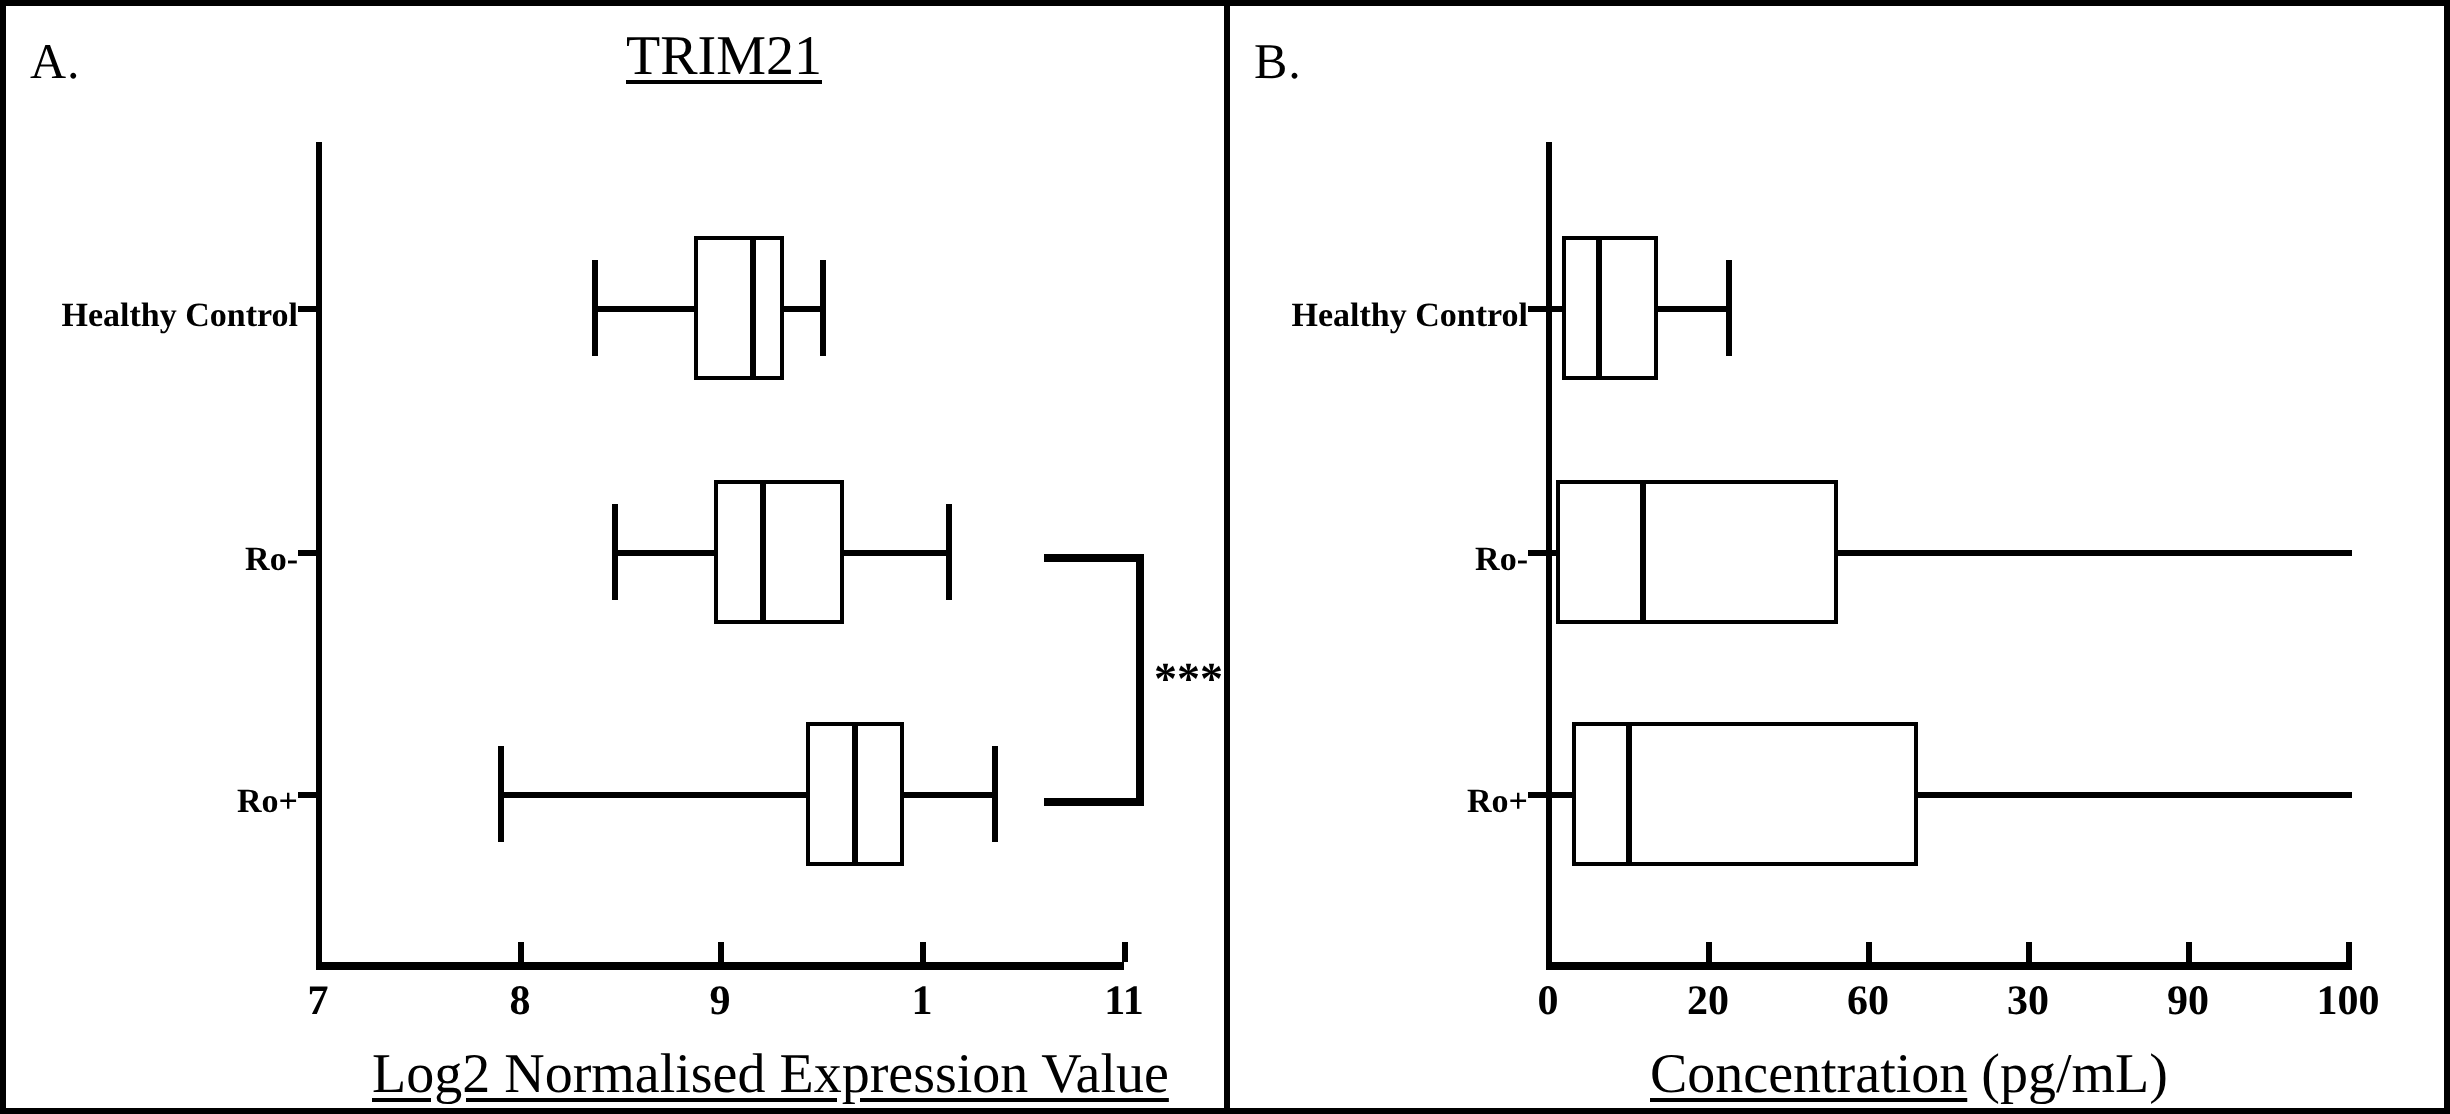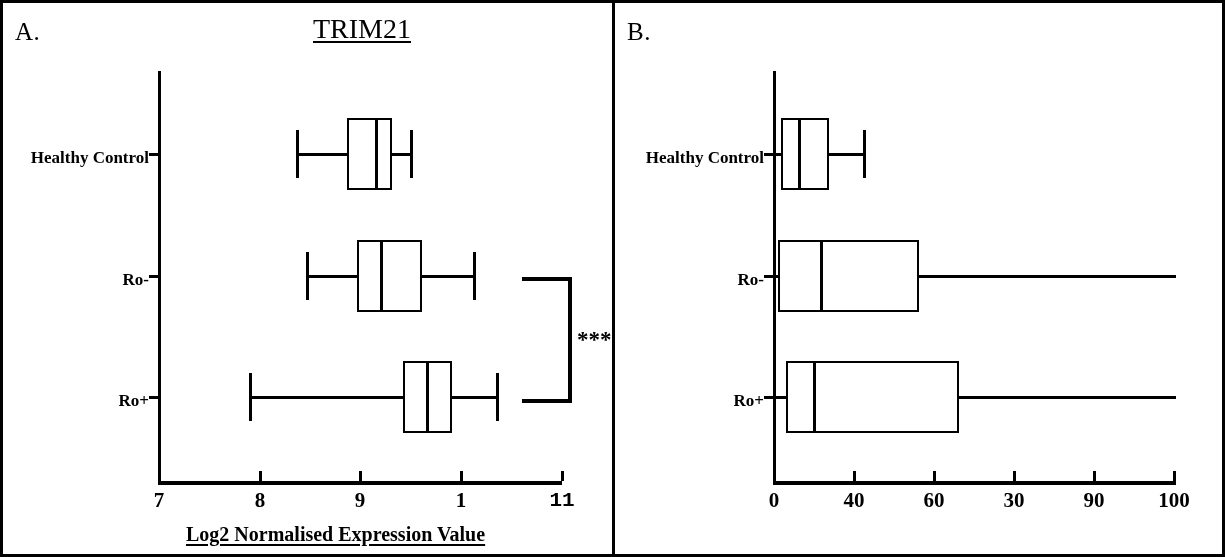--- a/index.html
+++ b/index.html
@@ -15,21 +15,21 @@
   #titleA{left:310px;}
 
   .axis-v{position:absolute;width:3px;background:#000;}
   .axis-h{position:absolute;height:4px;background:#000;}
   .tick-v{position:absolute;width:3px;height:10px;background:#000;}
   .tick-h{position:absolute;width:3px;height:11px;background:#000;}
 
   .xtick-label{position:absolute;font-size:21px;font-weight:bold;line-height:1;text-align:center;width:60px;}
   .cat-label{position:absolute;font-size:17px;font-weight:bold;line-height:1;text-align:right;white-space:nowrap;}
 
-  .axis-title{position:absolute;font-size:20px;line-height:1;white-space:nowrap;font-weight:bold;}
+  .axis-title{position:absolute;font-size:28px;line-height:1;white-space:nowrap;}
   .axis-title .ul{text-decoration:underline;text-underline-offset:3px;}
 
   
   .bp-box{position:absolute;border:2.5px solid #000;background:transparent;box-sizing:border-box;}
   .bp-median{position:absolute;width:2.5px;background:#000;}
   .bp-wline{position:absolute;height:2.5px;background:#000;}
   .bp-cap{position:absolute;width:2.5px;background:#000;}
 
   
   #sigbracket{position:absolute;}
@@ -61,21 +61,21 @@
     <div class="tick-v" style="left:155px;top:468px;"></div>
     <div class="tick-v" style="left:256px;top:468px;"></div>
     <div class="tick-v" style="left:356px;top:468px;"></div>
     <div class="tick-v" style="left:457px;top:468px;"></div>
     <div class="tick-v" style="left:558px;top:468px;"></div>
 
     <div class="xtick-label" style="left:126px;top:487px;">7</div>
     <div class="xtick-label" style="left:227px;top:487px;">8</div>
     <div class="xtick-label" style="left:327px;top:487px;">9</div>
     <div class="xtick-label" style="left:428px;top:487px;">1</div>
-    <div class="xtick-label" style="left:529px;top:487px;font-family:Liberation Mono, monospace;">11</div>
+    <div class="xtick-label" style="left:529px;top:487px;">11</div>
 
     <div class="axis-title" style="left:183px;top:521px;">
       <span class="ul">Log2 Normalised Expression Value</span><span></span>
     </div>
 
     <div>
       <div class="bp-wline" style="left:293px;top:150px;width:52px;"></div>
       <div class="bp-cap" style="left:293px;top:127px;height:48px;"></div>
       <div class="bp-wline" style="left:388px;top:150px;width:21px;"></div>
       <div class="bp-cap" style="left:407px;top:127px;height:48px;"></div>
@@ -125,26 +125,29 @@
     <div class="cat-label" style="left:3px;width:146px;top:389px;">Ro+</div>
 
     <div class="tick-v" style="left:158px;top:468px;"></div>
     <div class="tick-v" style="left:238px;top:468px;"></div>
     <div class="tick-v" style="left:318px;top:468px;"></div>
     <div class="tick-v" style="left:398px;top:468px;"></div>
     <div class="tick-v" style="left:478px;top:468px;"></div>
     <div class="tick-v" style="left:558px;top:468px;"></div>
 
     <div class="xtick-label" style="left:129px;top:487px;">0</div>
-    <div class="xtick-label" style="left:209px;top:487px;">40</div>
+    <div class="xtick-label" style="left:209px;top:487px;">20</div>
     <div class="xtick-label" style="left:289px;top:487px;">60</div>
     <div class="xtick-label" style="left:369px;top:487px;">30</div>
     <div class="xtick-label" style="left:449px;top:487px;">90</div>
     <div class="xtick-label" style="left:529px;top:487px;">100</div>
 
+    <div class="axis-title" style="left:210px;top:521px;">
+      <span class="ul">Concentration</span><span> (pg/mL)</span>
+    </div>
 
     <div>
       <div class="bp-wline" style="left:152px;top:150px;width:14px;"></div>
       <div class="bp-wline" style="left:213px;top:150px;width:37px;"></div>
       <div class="bp-cap" style="left:248px;top:127px;height:48px;"></div>
       <div class="bp-box" style="left:166px;top:115px;width:48px;height:72px;"></div>
       <div class="bp-median" style="left:183px;top:115px;height:72px;"></div>
     </div>
 
     <div>

